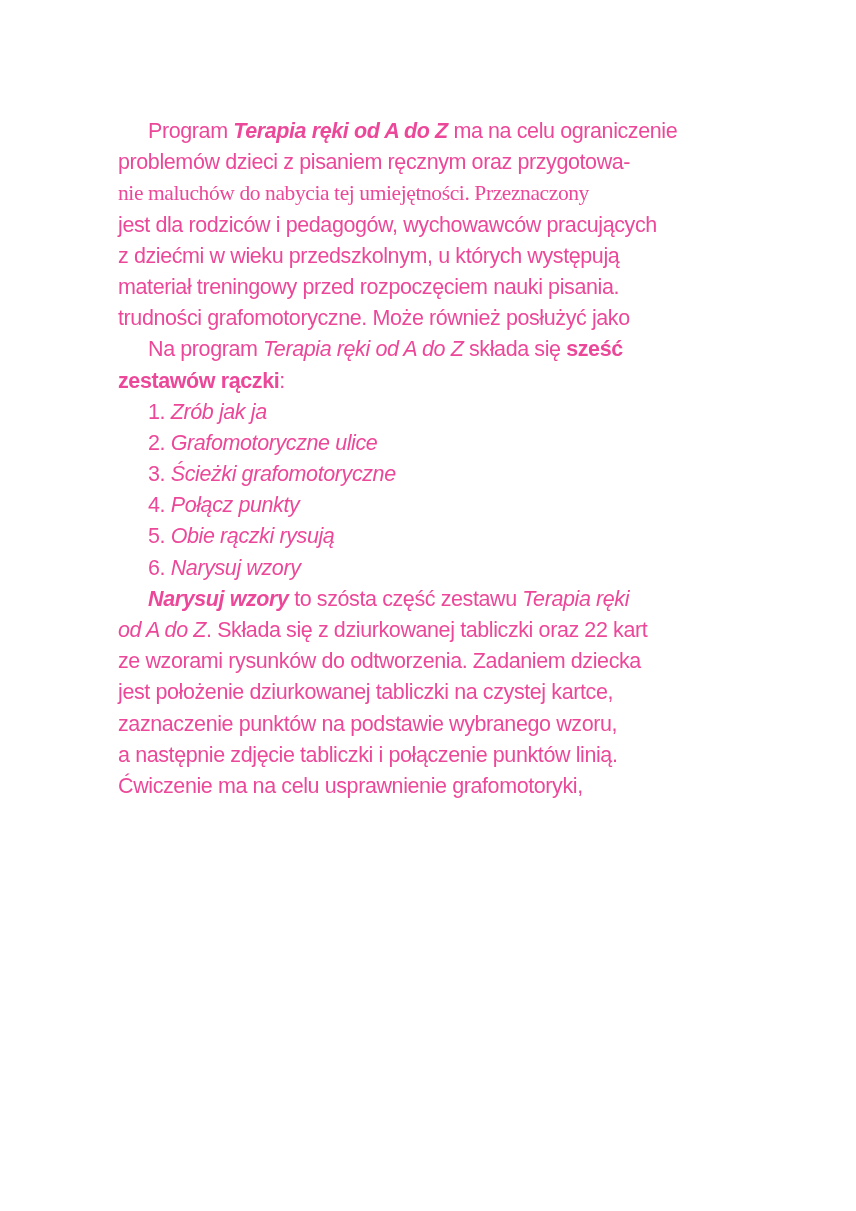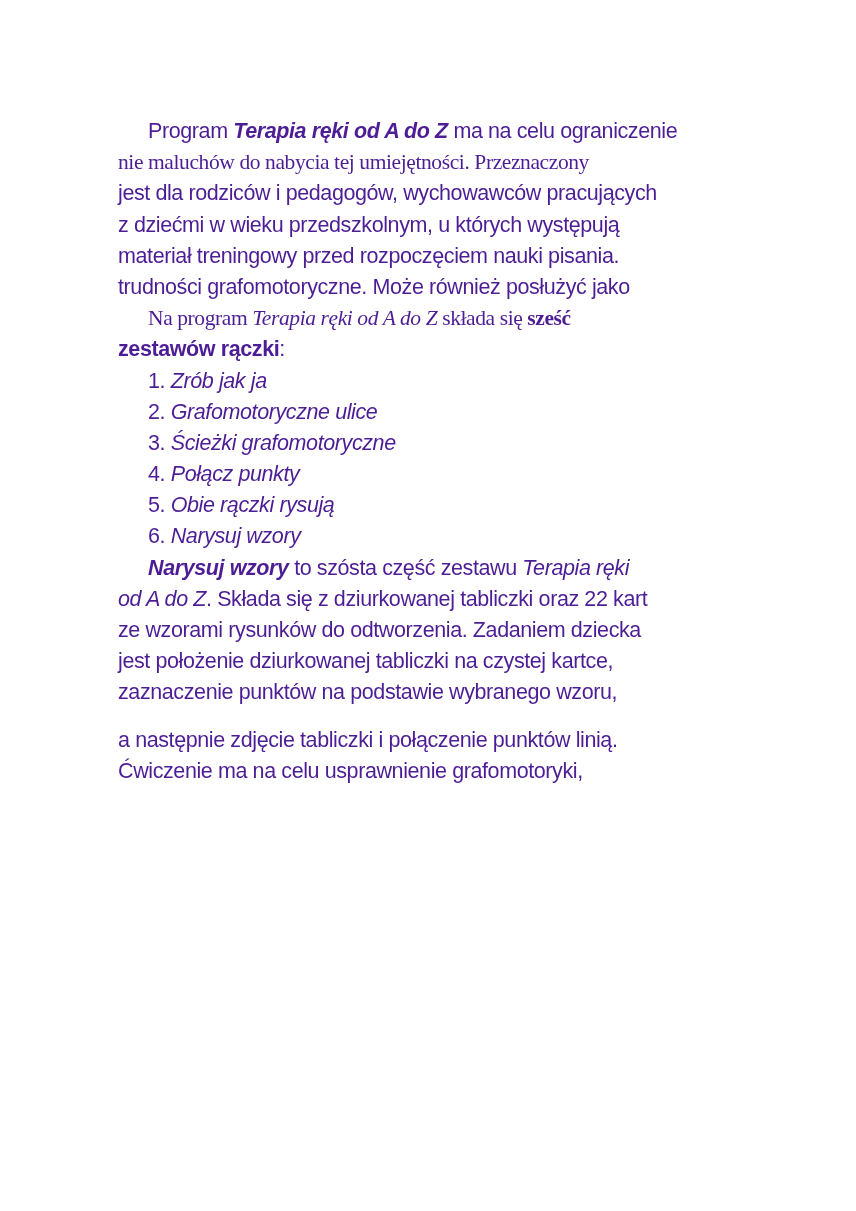--- a/index.html
+++ b/index.html
@@ -1,63 +1,64 @@
 <!DOCTYPE html>
 <html><head>
 <meta charset="utf-8">
 <style>
   html, body { margin: 0; padding: 0; background: #ffffff; }
   body { width: 856px; height: 1211px; position: relative; overflow: hidden; }
   .page {
     position: absolute; left: 118px; top: 116px; width: 626px;
     font-family: "Liberation Sans", sans-serif;
-    font-size: 21.5px; color: #4c1d95;
+    font-size: 21.5px; color: #ec4899;
     letter-spacing: -0.4px;
   }
   .line {
     height: 31.2px; line-height: 31.2px; white-space: nowrap;
     text-align: justify; text-align-last: justify; overflow: visible;
   }
   .line.last { text-align-last: left; }
   .indent { padding-left: 30px; }
   .li { padding-left: 30px; text-align-last: left; }
   b { font-weight: bold; }
   i { font-style: italic; }
 </style>
 </head>
 <body>
 
 <div class="page">
 
   <div>
     <div class="line indent" style="white-space: nowrap; word-spacing: 0.0015625px; text-align-last: left;"><span>Program </span><b><i>Terapia ręki od A do Z</i></b><span> ma na celu ograniczenie</span></div>
+    <div class="line" style="white-space: nowrap; text-align-last: left;">problemów dzieci z pisaniem ręcznym oraz przygotowa-</div>
     <div class="line" style="white-space: nowrap; text-align-last: left; font-family: Liberation Serif, serif;">nie maluchów do nabycia tej umiejętności. Przeznaczony</div>
     <div class="line" style="white-space: nowrap; text-align-last: left;">jest dla rodziców i pedagogów, wychowawców pracujących</div>
     <div class="line" style="white-space: nowrap; text-align-last: left;">z dziećmi w wieku przedszkolnym, u których występują</div>
     <div class="line last">materiał treningowy przed rozpoczęciem nauki pisania.</div>
     <div class="line" style="white-space: nowrap; text-align-last: left;">trudności grafomotoryczne. Może również posłużyć jako</div>
   </div>
 
   <div>
-    <div class="line indent" style="white-space: nowrap; text-align-last: left; font-family: Liberation Serif, serif;"><span>Na program </span><i>Terapia ręki od A do Z</i><span> składa się </span><b>sześć</b></div>
+    <div class="line indent" style="white-space: nowrap; text-align-last: left;"><span>Na program </span><i>Terapia ręki od A do Z</i><span> składa się </span><b>sześć</b></div>
     <div class="line last"><b>zestawów rączki</b><span>:</span></div>
   </div>
 
   <div>
     <div class="line li"><span>1. </span><i>Zrób jak ja</i></div>
     <div class="line li"><span>2. </span><i>Grafomotoryczne ulice</i></div>
     <div class="line li"><span>3. </span><i>Ścieżki grafomotoryczne</i></div>
     <div class="line li"><span>4. </span><i>Połącz punkty</i></div>
     <div class="line li"><span>5. </span><i>Obie rączki rysują</i></div>
     <div class="line li"><span>6. </span><i>Narysuj wzory</i></div>
   </div>
 
   <div>
     <div class="line indent" style="white-space: nowrap; text-align-last: left;"><b><i>Narysuj wzory</i></b><span> to szósta część zestawu </span><i>Terapia ręki</i></div>
     <div class="line" style="white-space: nowrap; text-align-last: left;"><i>od A do Z</i><span>. Składa się z dziurkowanej tabliczki oraz 22 kart</span></div>
     <div class="line" style="white-space: nowrap; text-align-last: left;">ze wzorami rysunków do odtworzenia. Zadaniem dziecka</div>
     <div class="line" style="white-space: nowrap; text-align-last: left;">jest położenie dziurkowanej tabliczki na czystej kartce,</div>
     <div class="line" style="white-space: nowrap; text-align-last: left;">zaznaczenie punktów na podstawie wybranego wzoru,</div>
-    <div class="line" style="white-space: nowrap; text-align-last: left; margin-top: 16px;">a następnie zdjęcie tabliczki i połączenie punktów linią.</div>
+    <div class="line" style="white-space: nowrap; text-align-last: left;">a następnie zdjęcie tabliczki i połączenie punktów linią.</div>
     <div class="line" style="white-space: nowrap; text-align-last: left;">Ćwiczenie ma na celu usprawnienie grafomotoryki,</div>
   </div>
 
 </div>
 
 </body></html>

